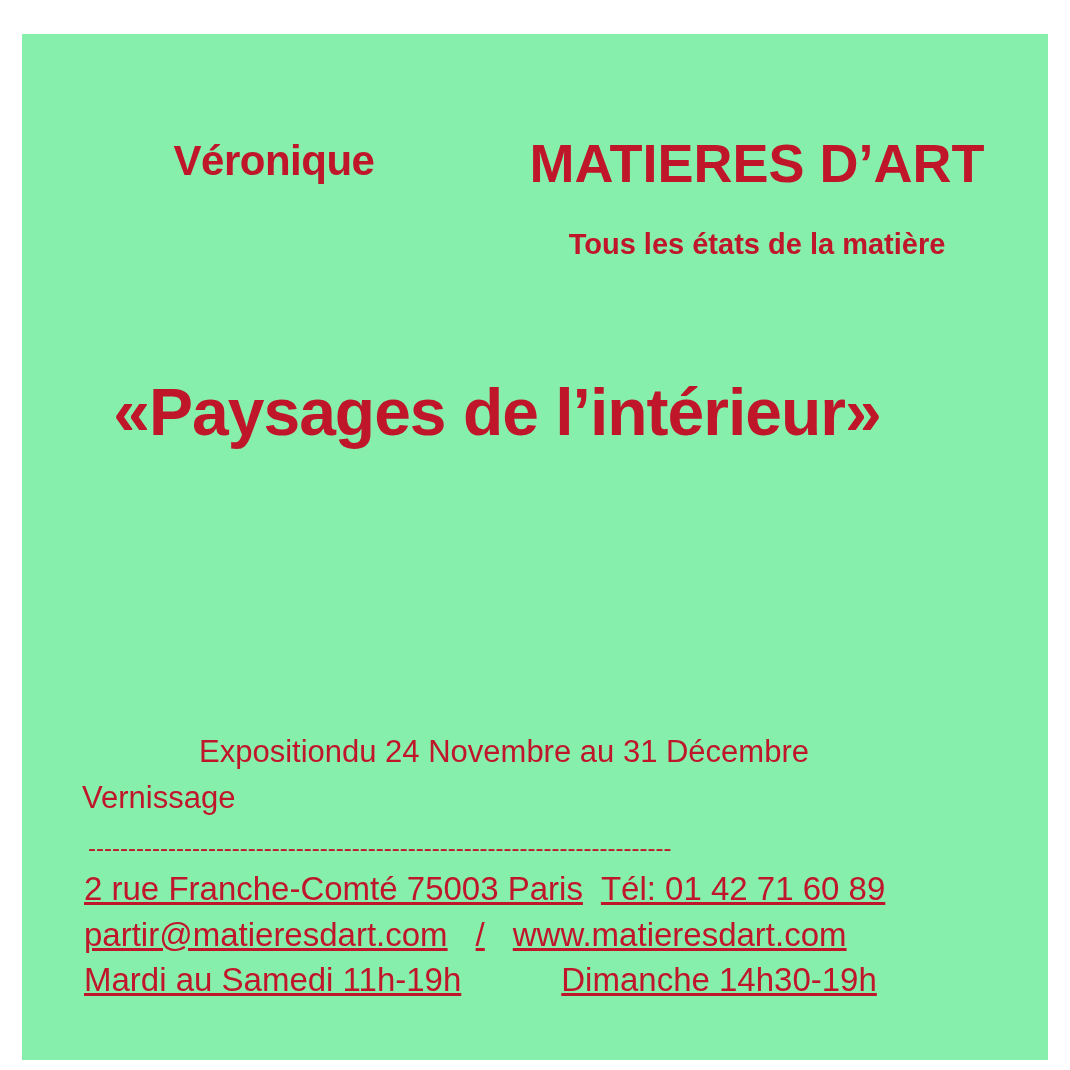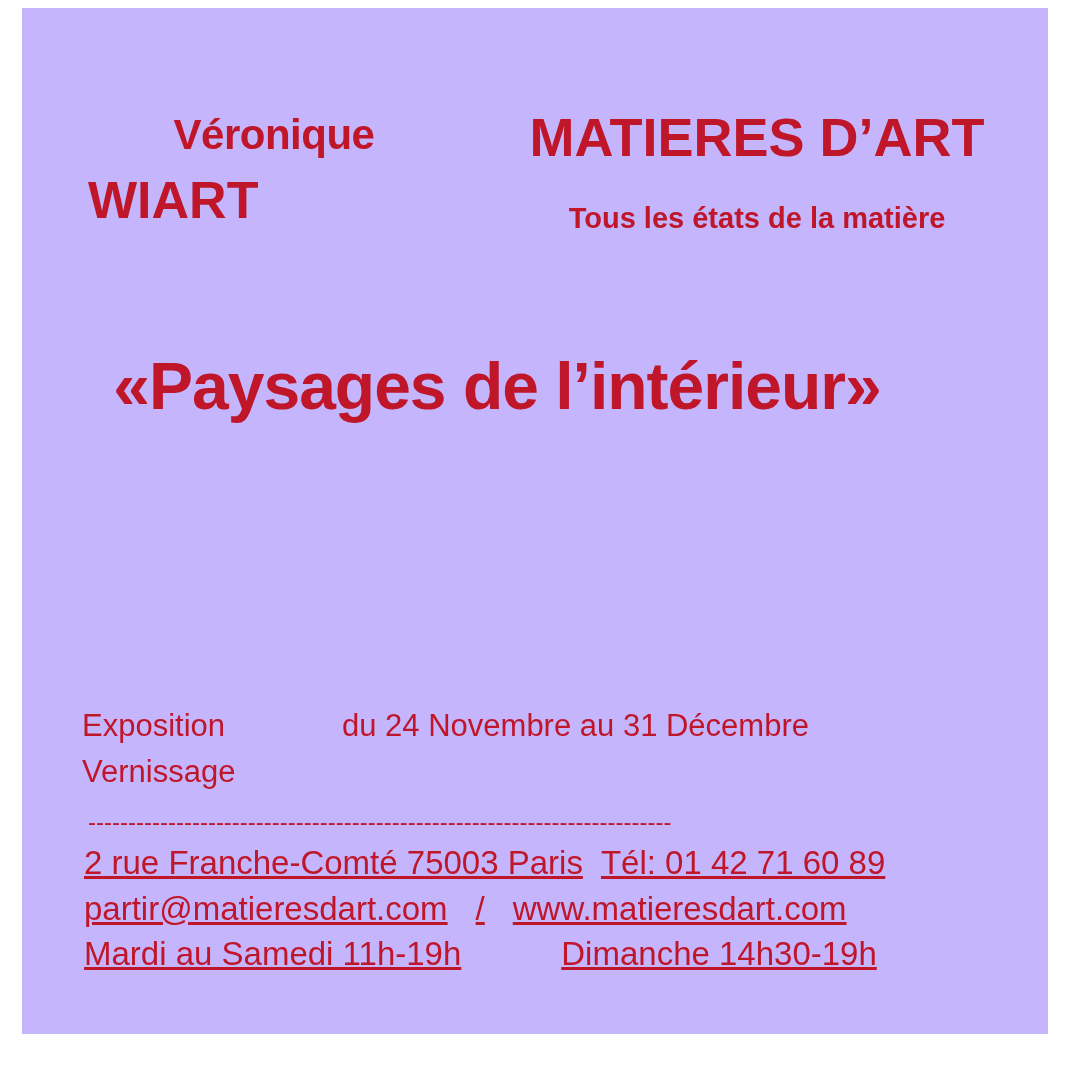--- a/index.html
+++ b/index.html
@@ -9,24 +9,24 @@
   body {
     width: 1070px;
     height: 1070px;
     background: #ffffff;
     font-family: "Liberation Sans", sans-serif;
     overflow: hidden;
   }
   .flyer {
     position: absolute;
     left: 22px;
-    top: 8px;
+    top: 34px;
     width: 1026px;
     height: 1026px;
-    background: #c4b5fd;
+    background: #86efac;
     color: #c0162a;
   }
   
   .artist {
     position: absolute;
     left: 52px;
     top: 105px;
     width: 400px;
     text-align: center;
     font-weight: bold;
@@ -84,21 +84,21 @@
   }
   .dates .row {
     display: flex;
     align-items: baseline;
     white-space: nowrap;
     margin-bottom: 10px;
   }
   .dates .label {
     display: inline-block;
   }
-  .dates .exposition-label { width: 260px; }
+  .dates .exposition-label { width: 260px; text-align: right; }
   .dates .vernissage-label { width: 186px; }
   
   .divider {
     position: absolute;
     left: 66px;
     top: 800px;
     width: 900px;
     font-size: 24px;
     letter-spacing: 0px;
     overflow: hidden;
@@ -122,21 +122,20 @@
   .contact .line .sp-b { display: inline-block; width: 28px; }
   .contact .line .sp-c { display: inline-block; width: 100px; }
 </style>
 </head>
 <body>
 
 <div class="flyer">
 
   <div class="artist">
     <div class="first">Véronique</div>
-    <div class="last">WIART</div>
   </div>
 
   <div class="gallery">
     <div class="name">MATIERES D’ART</div>
     <div class="tagline">Tous les états de la matière</div>
   </div>
 
   <div class="show-title">«Paysages de l’intérieur»</div>
 
   <div class="dates">

